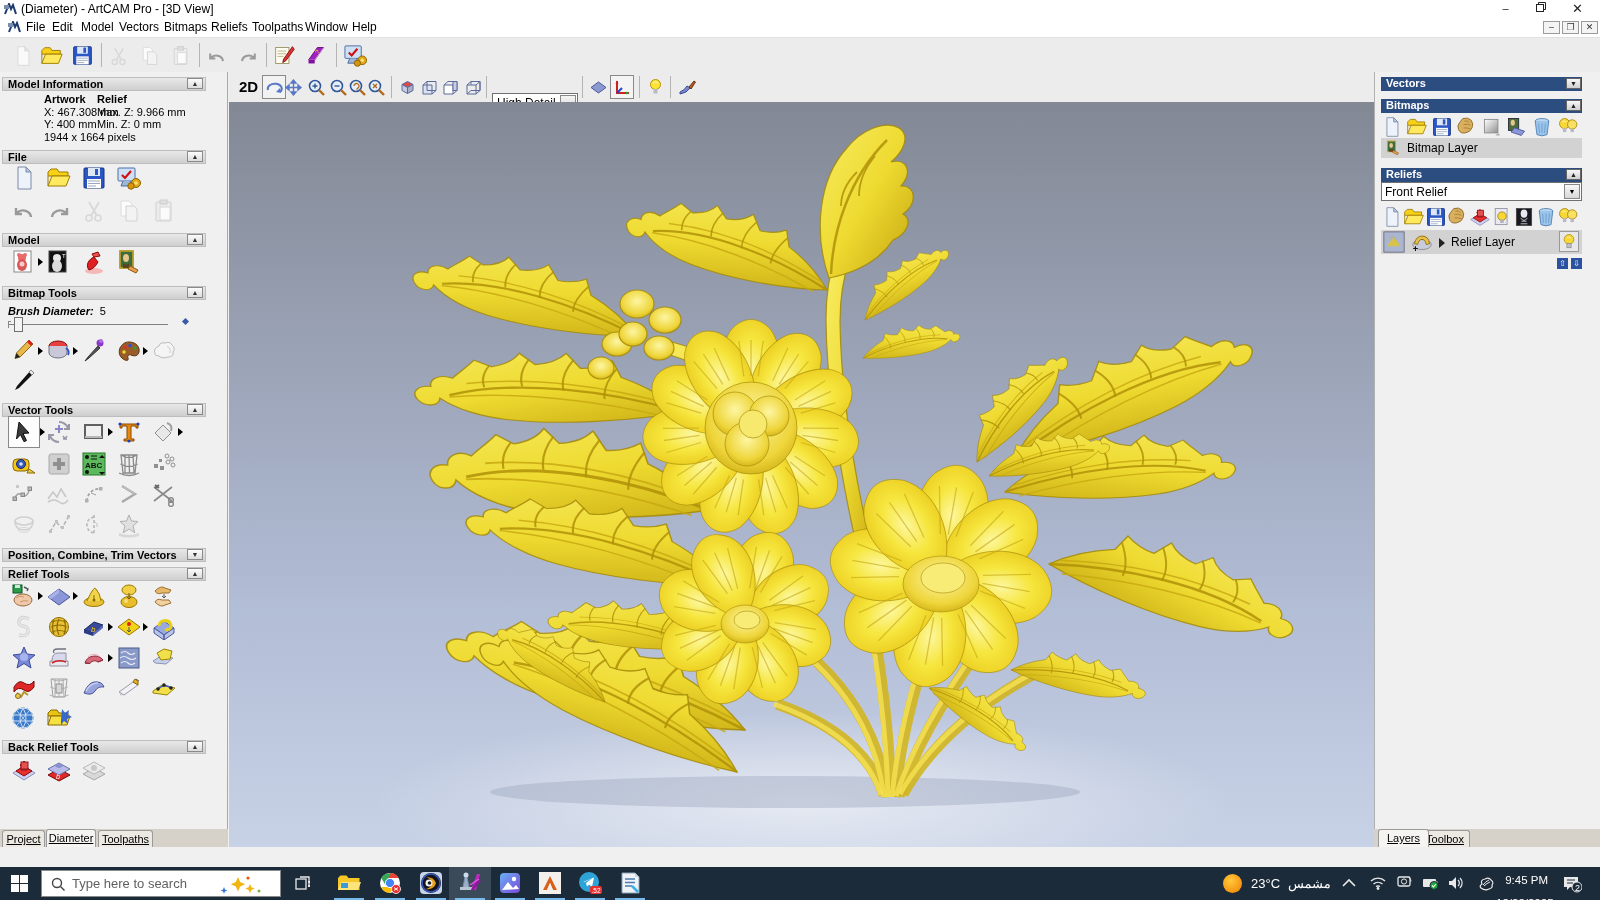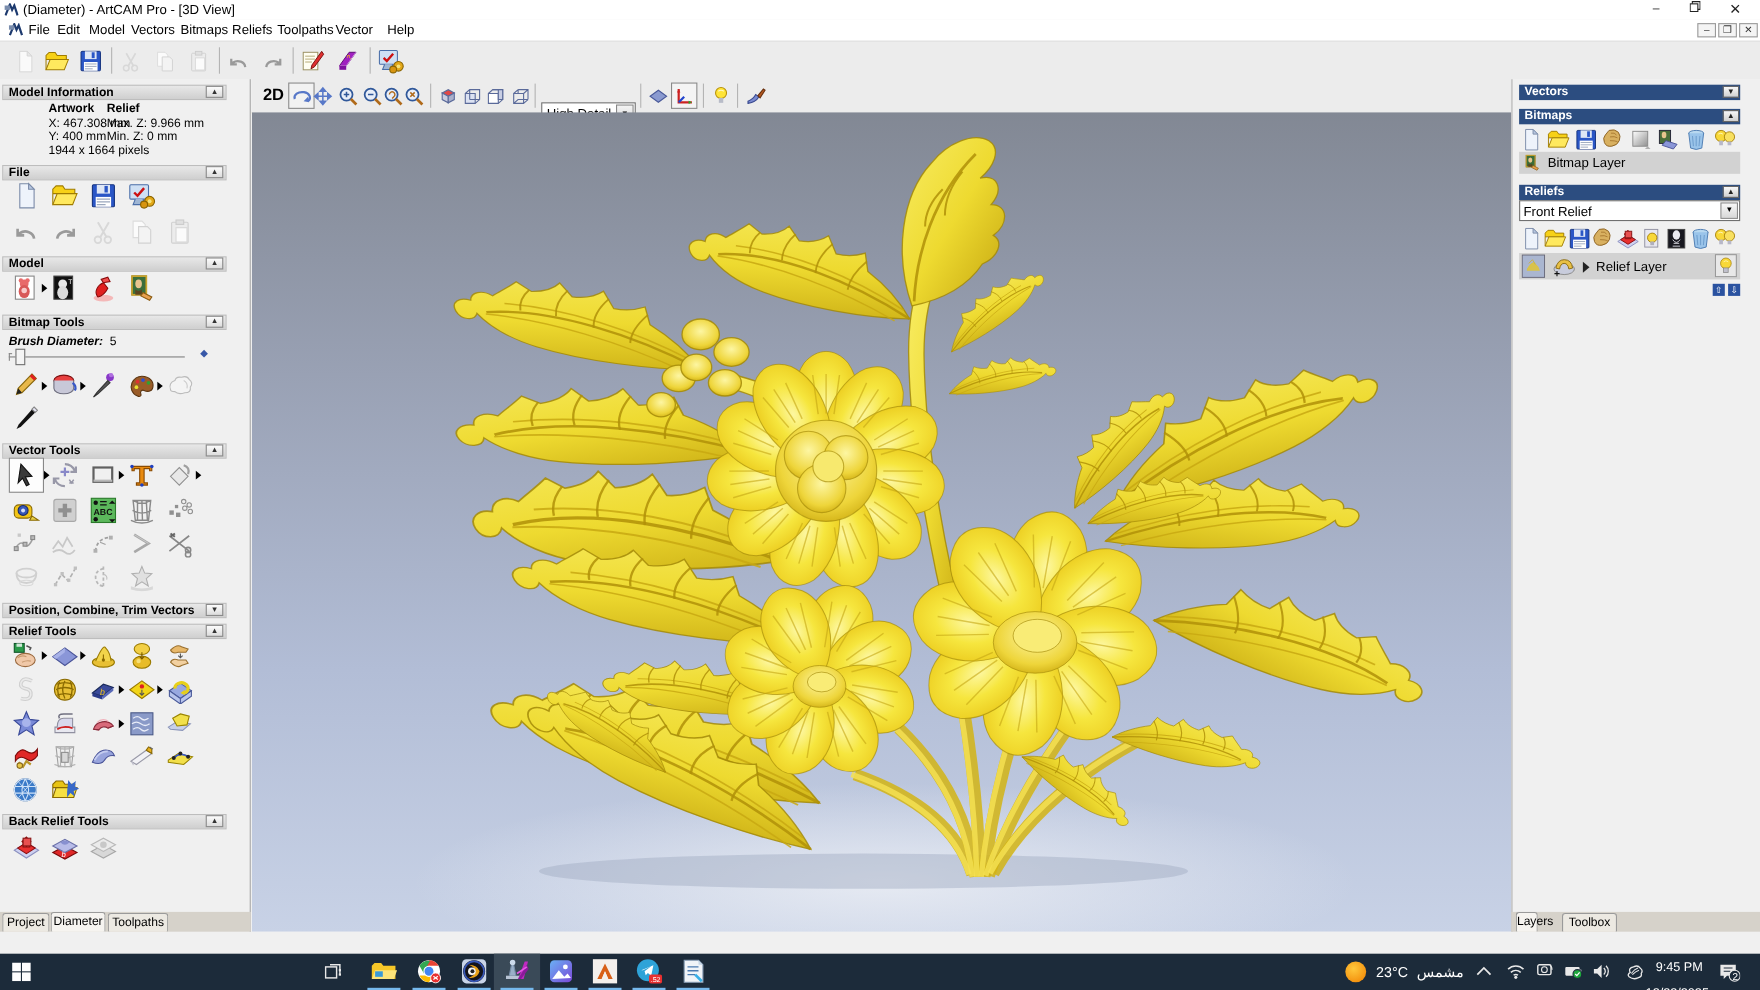--- a/index.html
+++ b/index.html
@@ -32,21 +32,21 @@
 .bhdr .hbtn{position:absolute;right:1px;top:1px;width:15px;height:11px;background:linear-gradient(#f8f8f8,#d0d0d0);border:1px solid #666;font-size:7px;line-height:10px;text-align:center;color:#222;}
 
 #statusbar{position:absolute;left:0;top:847px;width:1600px;height:20px;background:#f0f0f0;border-top:1px solid #d8d8d8;font-size:11px;}
 .sfield{position:absolute;top:3px;height:15px;border-left:1px solid #bdbdbd;padding:1px 0 0 4px;}
 
 #taskbar{position:absolute;left:0;top:867px;width:1600px;height:33px;background:#1c2b3a;}
 #search{position:absolute;left:41px;top:3px;width:240px;height:27px;background:#fff;border:1px solid #8a8a8a;color:#5f5f5f;font-size:13px;line-height:26px;}
 .runline{position:absolute;top:31px;height:2px;width:24px;background:#76b9ed;}
 
 #ltabs{position:absolute;left:0;top:829px;width:228px;height:18px;background:#d6d2ca;}
-.ltab{position:absolute;top:1px;height:17px;background:#ece9e2;border:1px solid #9a9a9a;border-bottom:none;border-radius:3px 3px 0 0;font-size:11px;padding:2px 0 0 0;text-align:center;color:#000;}
+.ltab{position:absolute;top:1px;height:17px;background:#ece9e2;border:1px solid #9a9a9a;border-bottom:none;border-radius:3px 3px 0 0;font-size:11px;padding:2px 0 0 0;text-align:center;color:#000;text-decoration:underline;}
 </style>
 </head>
 <body>
 <div id="app">
 
   <div id="titlebar">
     <svg class="abs" style="left:4px;top:3px" width="13" height="13" viewBox="0 0 13 13">
         <path d="M1 11 L5 1 L7 6 L9 2 L12 11" fill="none" stroke="#1d3a6e" stroke-width="2"></path>
         <rect x="0" y="2" width="5" height="4" fill="#7a8dad"></rect>
       </svg>
@@ -64,21 +64,21 @@
         <path d="M1 11 L5 1 L7 6 L9 2 L12 11" fill="none" stroke="#1d3a6e" stroke-width="2"></path>
         <rect x="0" y="2" width="5" height="4" fill="#7a8dad"></rect>
       </svg>
     <span class="mi" style="left:26px">File</span>
     <span class="mi" style="left:52px">Edit</span>
     <span class="mi" style="left:81px">Model</span>
     <span class="mi" style="left:119px">Vectors</span>
     <span class="mi" style="left:164px">Bitmaps</span>
     <span class="mi" style="left:211px">Reliefs</span>
     <span class="mi" style="left:252px">Toolpaths</span>
-    <span class="mi" style="left:305px">Vector</span>
+    <span class="mi" style="left:305px">Window</span>
     <span class="mi" style="left:352px">Help</span>
     <div class="mdibtn" style="right:40px">–</div>
     <div class="mdibtn" style="right:21px">❐</div>
     <div class="mdibtn" style="right:2px">✕</div>
   </div>
 
   <div id="toolbar">
     <div style="position:absolute;left:12px;top:7px;width:22px;height:22px;"><svg width="22" height="22" viewBox="0 0 26 26">
           <path d="M7,2 h8 l5,5 v17 H7 z" fill="#fafafa" stroke="#d5d5d5"></path>
           <path d="M15,2 l5,5 h-5 z" fill="#e8e8e8" stroke="#d5d5d5"></path>
@@ -946,32 +946,46 @@
         <div style="position:absolute;right:3px;top:1px;width:20px;height:21px;background:#e8e8e8;border:1px solid #999;"><svg width="18" height="19" viewBox="0 0 26 26">
             <circle cx="13" cy="10" r="7" fill="#f8d838" stroke="#a8820a"></circle>
             <rect x="10" y="16" width="6" height="6" fill="#c0c0cc" stroke="#888"></rect>
             <path d="M10,8 q3,-3 6,0" stroke="#fff8c0" fill="none"></path>
           </svg></div>
       </div>
     <div style="position:absolute;left:182px;top:186px;width:11px;height:11px;background:#2a52a0;color:#fff;font-size:8px;text-align:center;line-height:11px;">⇧</div>
     <div style="position:absolute;left:196px;top:186px;width:11px;height:11px;background:#2a52a0;color:#fff;font-size:8px;text-align:center;line-height:11px;">⇩</div>
   </div>
   <div style="position:absolute;left:1374px;top:829px;width:226px;height:18px;background:#d6d2ca;z-index:3;">
-    <div class="ltab" style="left:4px;width:20px;background:#f6f4f0;top:0px;height:18px;z-index:2;">Layers</div>
+    <div class="ltab" style="left:4px;width:51px;background:#f6f4f0;top:0px;height:18px;z-index:2;">Layers</div>
     <div class="ltab" style="left:46px;width:50px;">Toolbox</div>
   </div>
 
 
   <div id="taskbar">
     <svg style="position:absolute;left:11px;top:8px;" width="17" height="17" viewBox="0 0 17 17">
         <rect x="0" y="0" width="8" height="8" fill="#fdfdfd"></rect>
         <rect x="9" y="0" width="8" height="8" fill="#fdfdfd"></rect>
         <rect x="0" y="9" width="8" height="8" fill="#fdfdfd"></rect>
         <rect x="9" y="9" width="8" height="8" fill="#fdfdfd"></rect>
       </svg>
+    <div id="search">
+        <svg style="position:absolute;left:9px;top:6px;" width="15" height="15" viewBox="0 0 15 15">
+          <circle cx="6" cy="6" r="4.5" fill="none" stroke="#444" stroke-width="1.4"></circle>
+          <path d="M9.5,9.5 l4,4" stroke="#444" stroke-width="1.4"></path>
+        </svg>
+        <span style="position:absolute;left:30px;">Type here to search</span>
+        <svg style="position:absolute;right:18px;top:4px;" width="42" height="20" viewBox="0 0 42 20">
+          <path d="M18,2 l2.2,5 5,2.2 -5,2.2 -2.2,5 -2.2,-5 -5,-2.2 5,-2.2 z" fill="#f2b613"></path>
+          <path d="M30,9 l1.4,3.2 3.2,1.4 -3.2,1.4 -1.4,3.2 -1.4,-3.2 -3.2,-1.4 3.2,-1.4 z" fill="#f2b613"></path>
+          <circle cx="28" cy="3" r="1.6" fill="#e8590c"></circle>
+          <circle cx="39" cy="16" r="1.5" fill="#7ab648"></circle>
+          <path d="M4,12 l1,2.4 2.4,1 -2.4,1 -1,2.4 -1,-2.4 -2.4,-1 2.4,-1 z" fill="#3a7ad8"></path>
+        </svg>
+      </div>
     <svg style="position:absolute;left:295px;top:8px;" width="18" height="18" viewBox="0 0 18 18">
         <rect x="1" y="4" width="10" height="10" fill="none" stroke="#e8e8e8" stroke-width="1.3"></rect>
         <path d="M5,2 h9 v9" fill="none" stroke="#e8e8e8" stroke-width="1.3"></path>
         <rect x="13" y="6" width="2" height="2" fill="#e8e8e8"></rect>
         <rect x="13" y="10" width="2" height="2" fill="#e8e8e8"></rect>
       </svg>
     <svg style="position:absolute;left:337px;top:4px;" width="24" height="24" viewBox="0 0 24 24">
         <path d="M1,19 V7 l2.5,-2.5 h6 l2,2.5 h11 v12 z" fill="#f7c728"></path>
         <path d="M1,19 l3,-8 h20 l-3,8 z" fill="#fde47a"></path>
         <rect x="4" y="12" width="7" height="5" fill="#3a9ad8"></rect>

